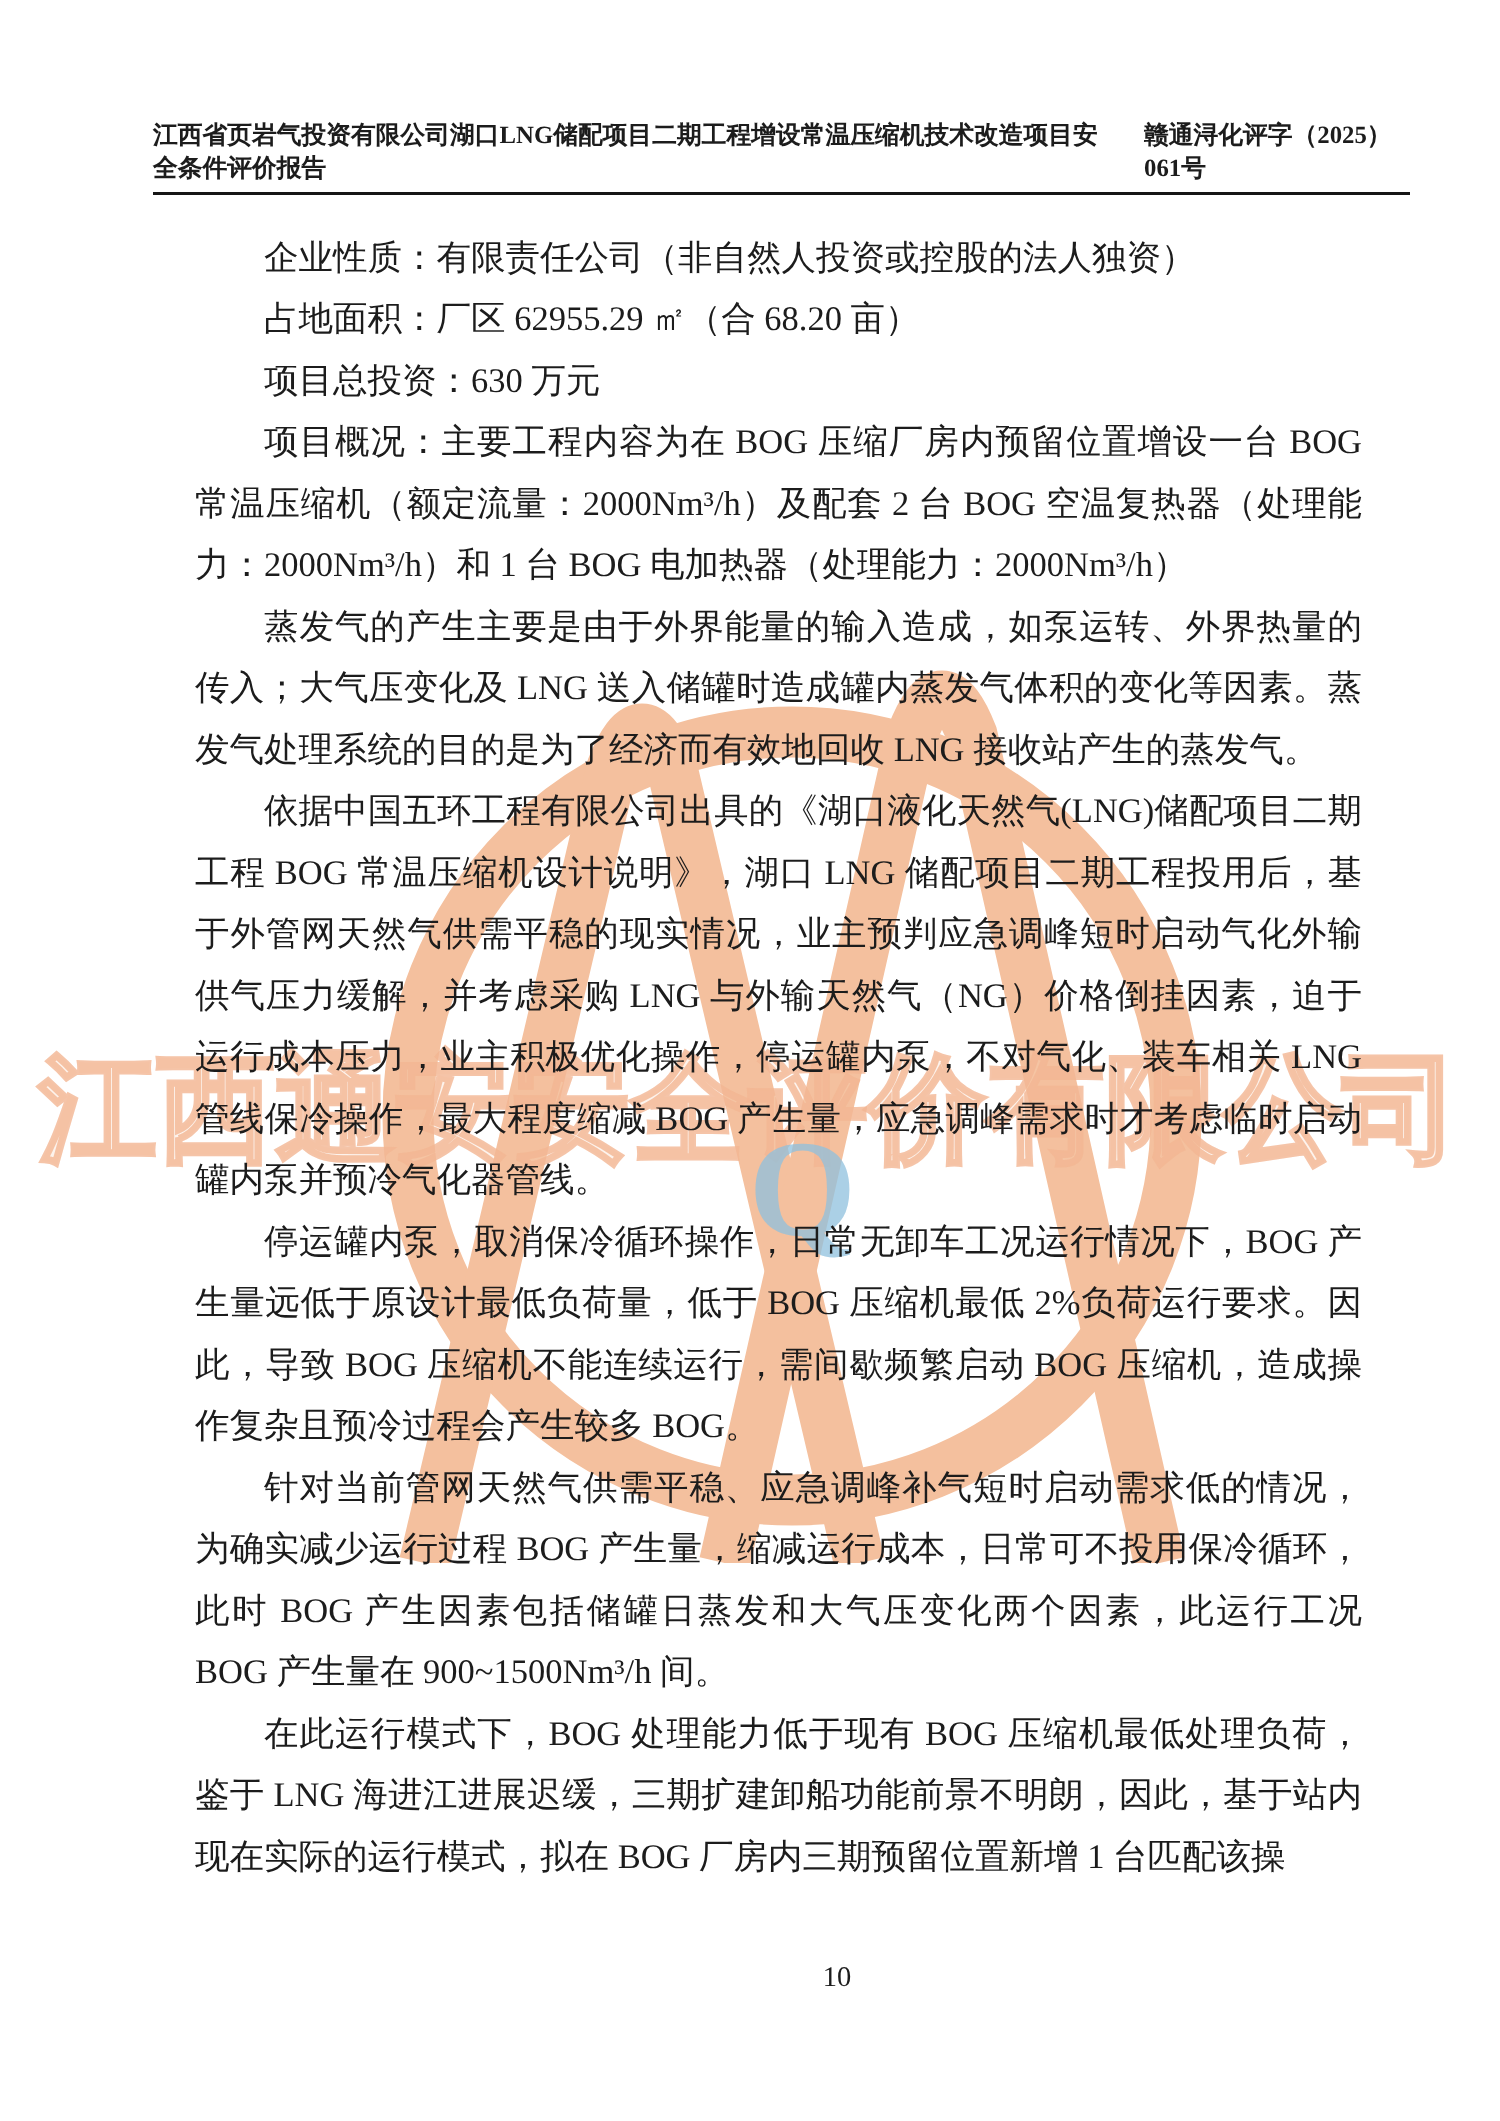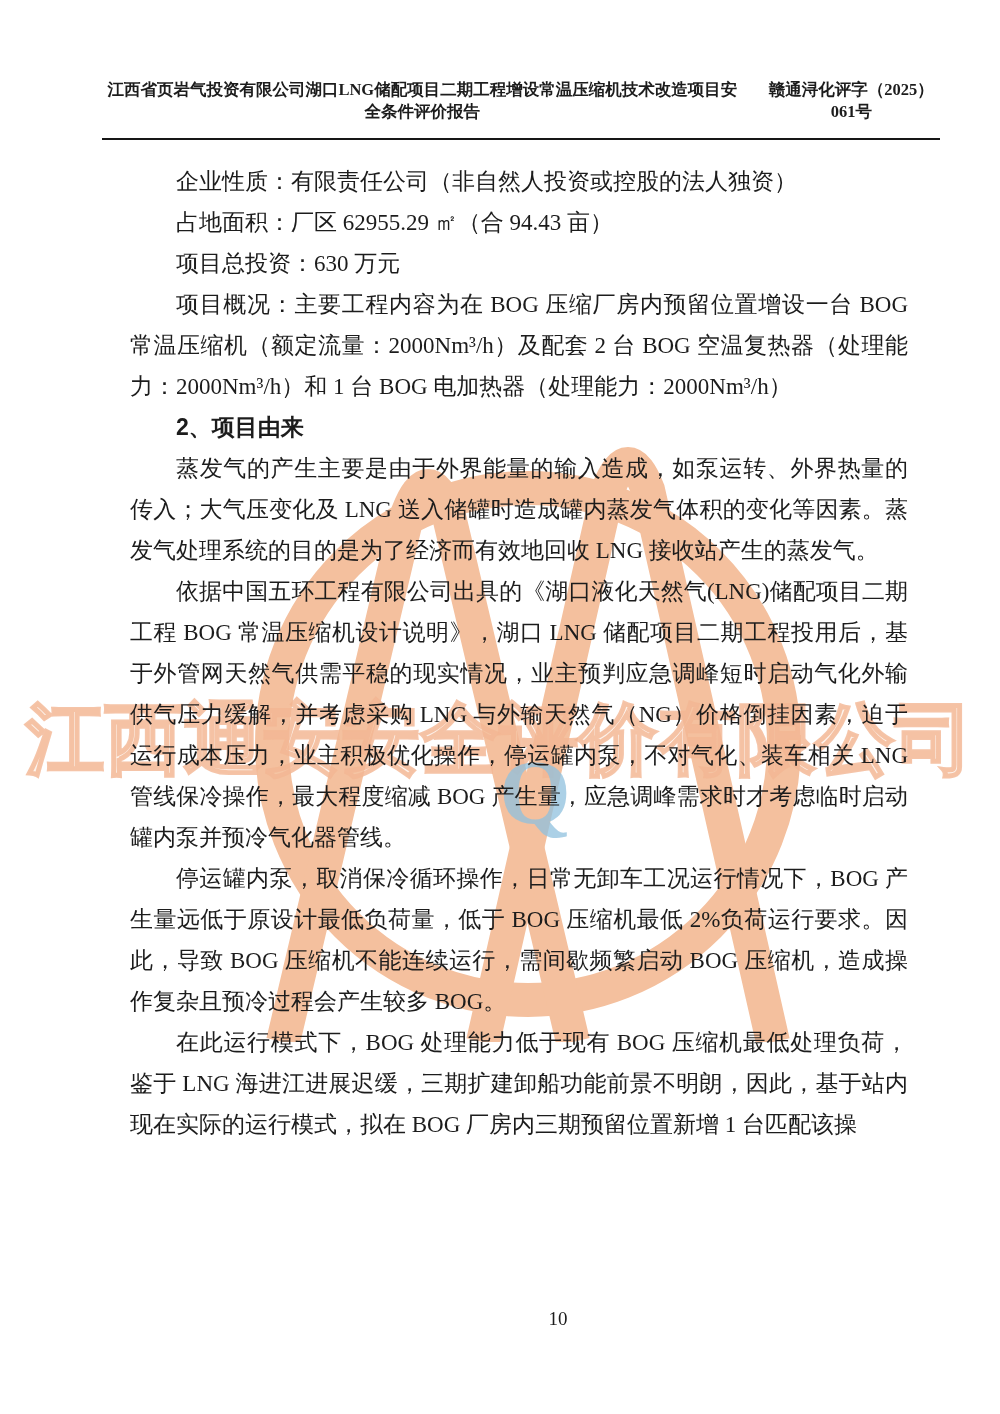--- a/index.html
+++ b/index.html
@@ -28,23 +28,23 @@
     color:rgba(143,192,221,0.75);
     font-family:"Liberation Serif","DejaVu Serif",serif;
   }
   .wm-q  { font-size:92px; }
   .wm-ta { font-size:100px; letter-spacing:10px; margin-top:-4px; text-indent:10px; }
 
   
   .content { position:relative; z-index:1; }
   .header {
     display:flex; justify-content:space-between; align-items:flex-end;
-    margin:0 60px 0 102px; padding-top:79px; padding-bottom:15px;
+    margin:0 60px 0 102px; padding-top:79px; padding-bottom:5px;
     border-bottom:2px solid #161616;
-    font-size:16.5px; font-weight:bold;text-align:center;
+    font-size:16.5px; font-weight:bold;
   }
   .header .gap { flex:0 0 20px; }
   .body {
     margin:21px 92px 0 130px;
     font-size:23px; line-height:41px;
     text-align:justify;
   }
   .body p { margin:0; text-indent:2em; }
   .body p.heading {
     font-weight:bold;
@@ -75,27 +75,27 @@
   <div class="content">
 
     <div class="header">
       <span>江西省页岩气投资有限公司湖口LNG储配项目二期工程增设常温压缩机技术改造项目安全条件评价报告</span>
       <span class="gap"></span>
       <span>赣通浔化评字（2025）061号</span>
     </div>
 
     <div class="body">
       <p>企业性质：有限责任公司（非自然人投资或控股的法人独资）</p>
-      <p>占地面积：厂区 62955.29 ㎡（合 94.43 亩）</p>
+      <p>占地面积：厂区 62955.29 ㎡（合 68.20 亩）</p>
       <p>项目总投资：630 万元</p>
       <p>项目概况：主要工程内容为在 BOG 压缩厂房内预留位置增设一台 BOG 常温压缩机（额定流量：2000Nm³/h）及配套 2 台 BOG 空温复热器（处理能力：2000Nm³/h）和 1 台 BOG 电加热器（处理能力：2000Nm³/h）</p>
-      <p class="heading">2、项目由来</p>
       <p>蒸发气的产生主要是由于外界能量的输入造成，如泵运转、外界热量的传入；大气压变化及 LNG 送入储罐时造成罐内蒸发气体积的变化等因素。蒸发气处理系统的目的是为了经济而有效地回收 LNG 接收站产生的蒸发气。</p>
       <p>依据中国五环工程有限公司出具的《湖口液化天然气(LNG)储配项目二期工程 BOG 常温压缩机设计说明》，湖口 LNG 储配项目二期工程投用后，基于外管网天然气供需平稳的现实情况，业主预判应急调峰短时启动气化外输供气压力缓解，并考虑采购 LNG 与外输天然气（NG）价格倒挂因素，迫于运行成本压力，业主积极优化操作，停运罐内泵，不对气化、装车相关 LNG 管线保冷操作，最大程度缩减 BOG 产生量，应急调峰需求时才考虑临时启动罐内泵并预冷气化器管线。</p>
       <p>停运罐内泵，取消保冷循环操作，日常无卸车工况运行情况下，BOG 产生量远低于原设计最低负荷量，低于 BOG 压缩机最低 2%负荷运行要求。因此，导致 BOG 压缩机不能连续运行，需间歇频繁启动 BOG 压缩机，造成操作复杂且预冷过程会产生较多 BOG。</p>
+      <p>针对当前管网天然气供需平稳、应急调峰补气短时启动需求低的情况，为确实减少运行过程 BOG 产生量，缩减运行成本，日常可不投用保冷循环，此时 BOG 产生因素包括储罐日蒸发和大气压变化两个因素，此运行工况 BOG 产生量在 900~1500Nm³/h 间。</p>
       <p>在此运行模式下，BOG 处理能力低于现有 BOG 压缩机最低处理负荷，鉴于 LNG 海进江进展迟缓，三期扩建卸船功能前景不明朗，因此，基于站内现在实际的运行模式，拟在 BOG 厂房内三期预留位置新增 1 台匹配该操</p>
     </div>
 
     <div class="footer">
       <span>10</span>
     </div>
 
   </div>
 </div>
 

